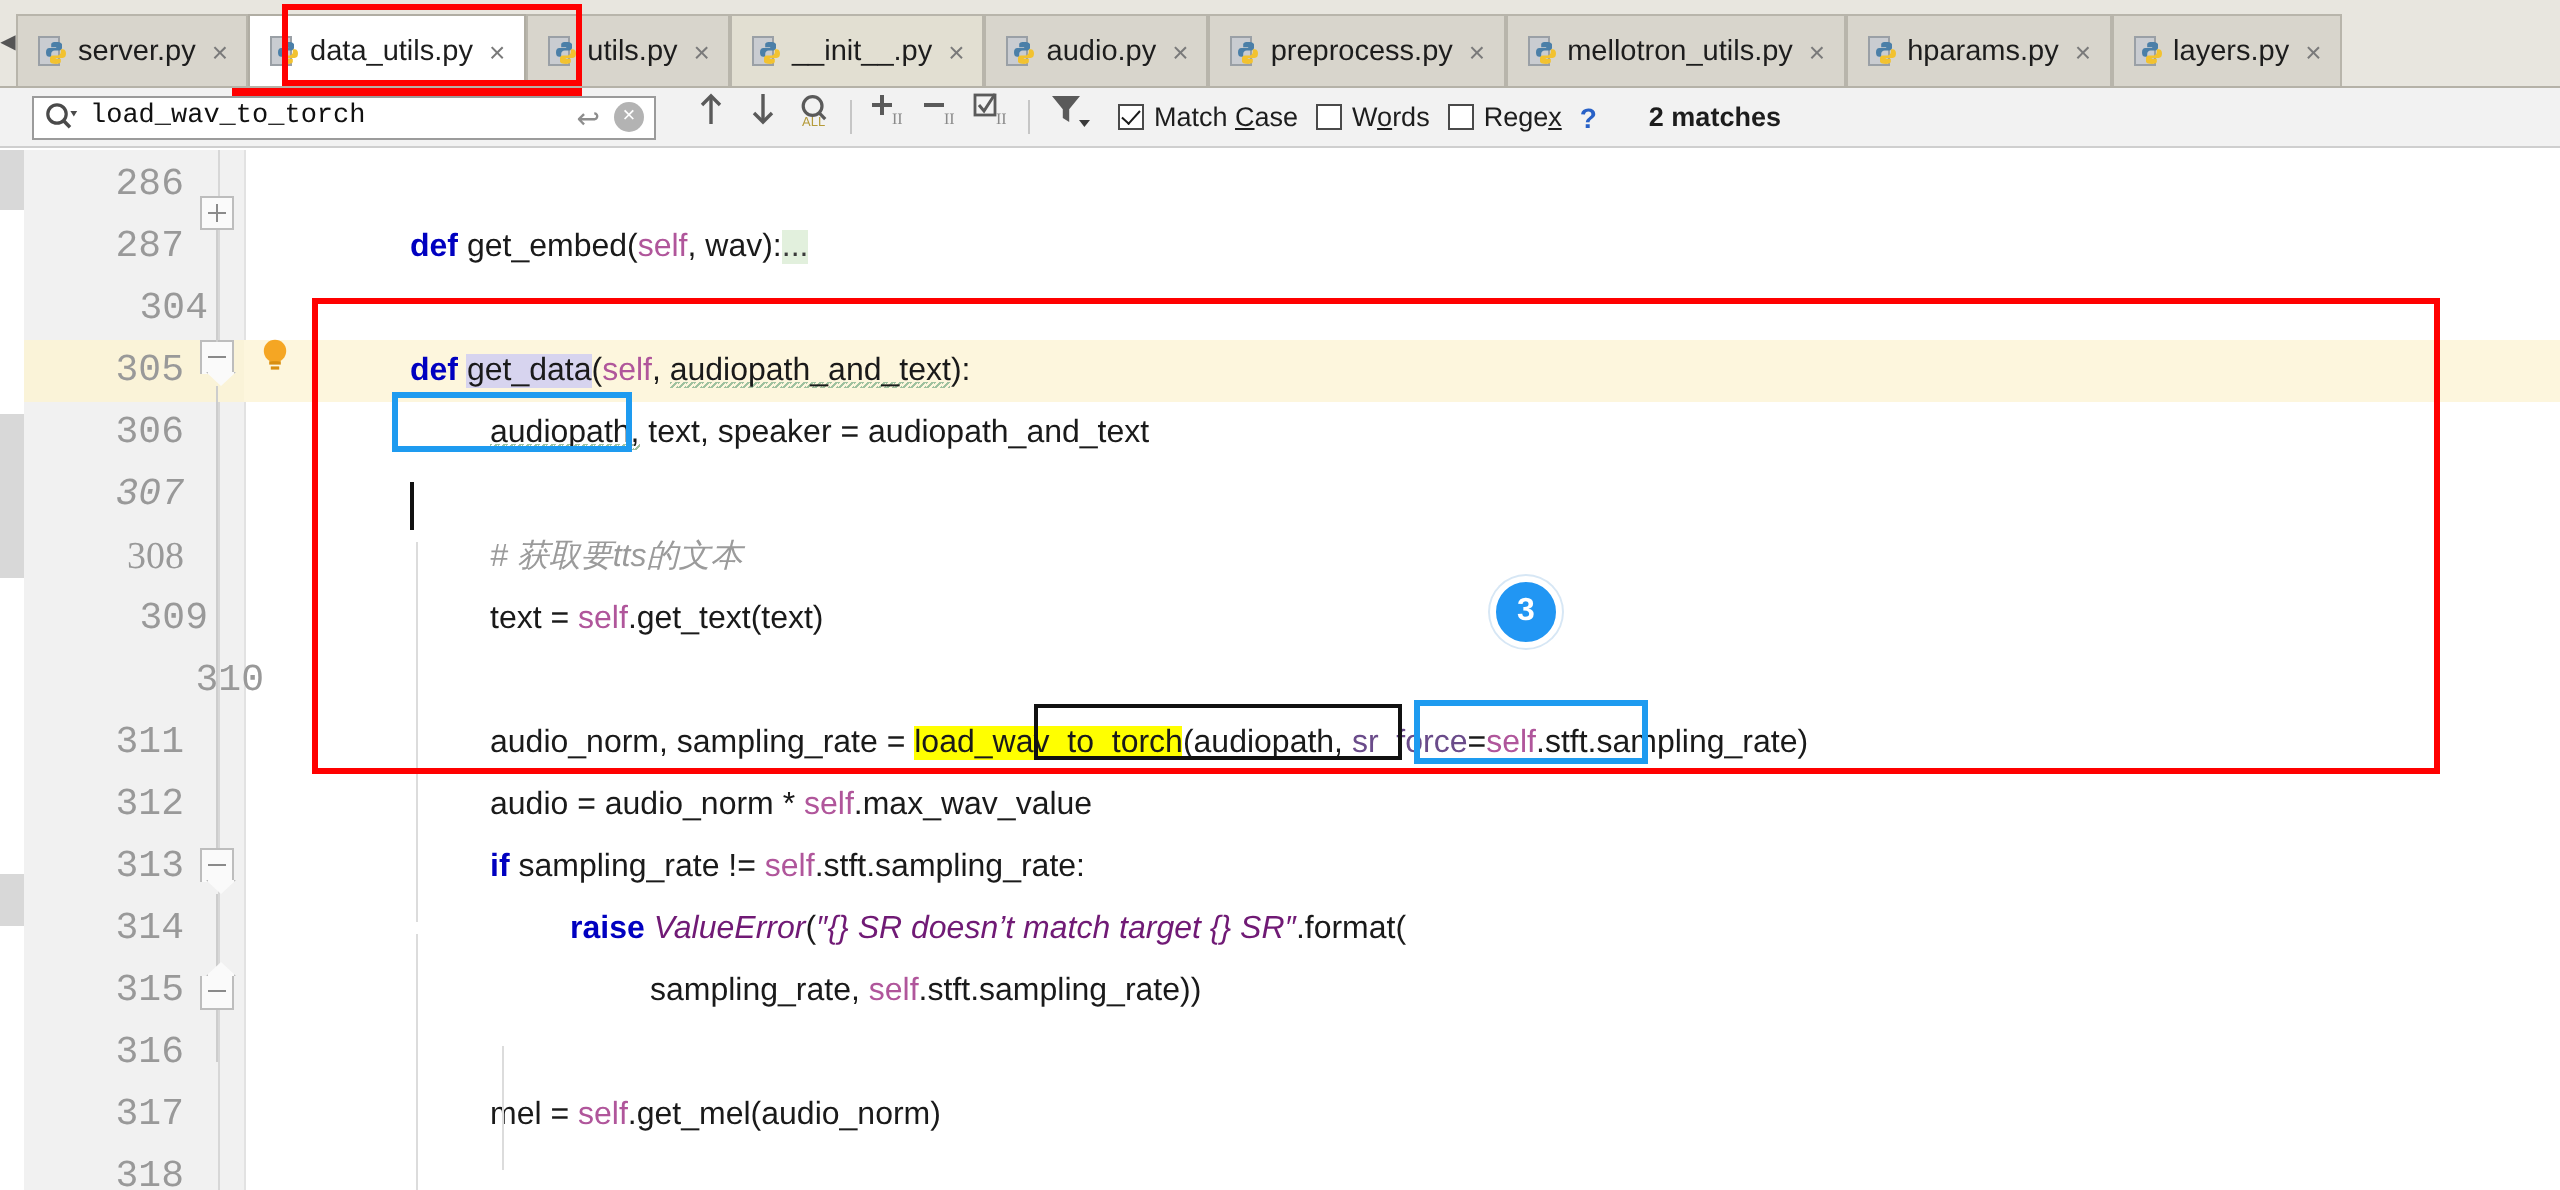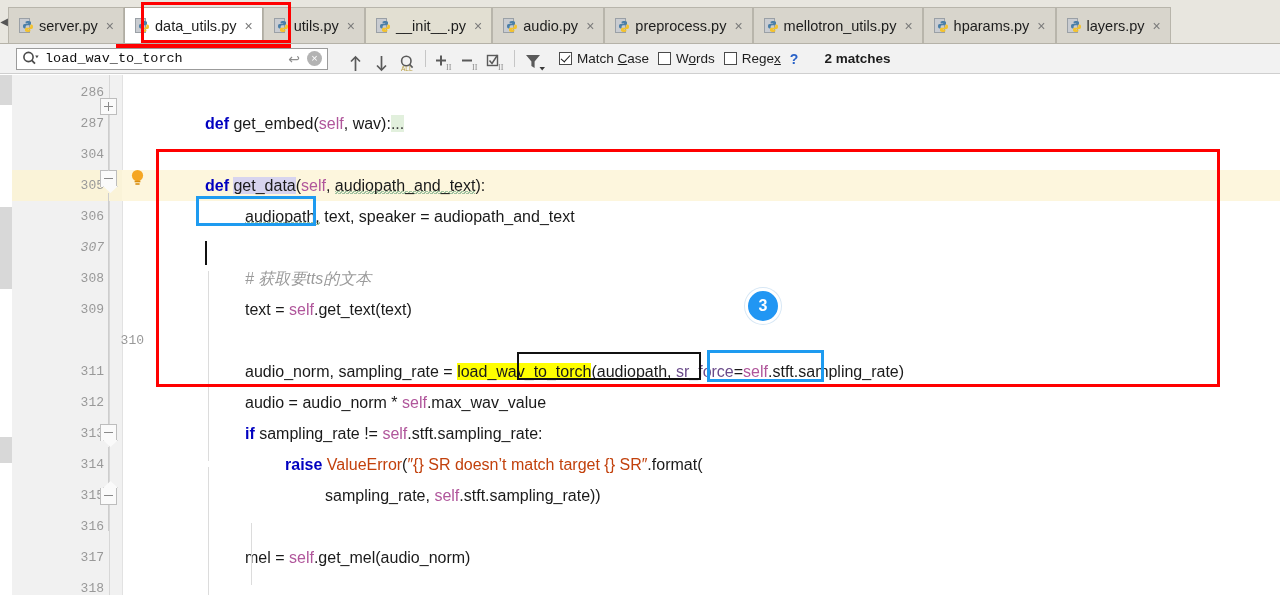--- a/index.html
+++ b/index.html
@@ -79,21 +79,21 @@
     font-family:"Liberation Mono","DejaVu Sans Mono",monospace;
     font-size:13.5px;color:#111;margin-left:6px;padding:0;height:20px;
   }
   .enter-ico{color:#8d8d8d;font-size:14px;margin:0 7px 0 2px;flex:0 0 auto;}
   .clear-ico{
     flex:0 0 auto;width:15px;height:15px;border-radius:50%;
     background:#b3b3b3;color:#ffffff;font-size:11px;line-height:15px;
     text-align:center;margin-right:5px;font-family:"Liberation Sans",sans-serif;
   }
   .tb-btn{
-    width:26px;height:26px;display:flex;align-items:flex-end;justify-content:center;
+    width:26px;height:26px;display:flex;align-items:flex-start;justify-content:center;
     flex:0 0 auto;color:#5a5a5a;
   }
   .tb-sep{width:1px;height:17px;background:#c6c6c6;margin:0 5px;flex:0 0 auto;}
   .chk-wrap{
     display:flex;align-items:center;gap:5px;margin-left:9px;flex:0 0 auto;
     font-size:13.5px;color:#1d1d1d;
   }
   .chk{
     width:13px;height:13px;border:1px solid #4a4a4a;background:#fff;
     box-sizing:border-box;position:relative;flex:0 0 auto;
@@ -119,36 +119,36 @@
   .left-scroll{
     position:absolute;left:0;top:0;width:12px;height:520px;background:#ffffff;
   }
   .left-scroll .thumb{position:absolute;left:0;width:12px;background:#d8d8d8;}
   .gutter{
     position:absolute;left:12px;top:0;width:110px;height:520px;
     background:#f1f1f1;border-right:1px solid #e2e2e2;
   }
   .fold-rail{position:absolute;left:109px;top:0;width:1px;height:520px;background:#d7d7d7;}
   .lineno{
-    position:absolute;left:12px;width:92px;height:31px;line-height:31px;
+    position:absolute;left:0;width:92px;height:31px;line-height:31px;
     text-align:right;color:#999999;
-    font-family:"Liberation Mono","DejaVu Sans Mono",monospace;font-size:13px;
+    font-family:"Liberation Mono","DejaVu Sans Mono",monospace;font-size:19px;
   }
   .hl-line{
     position:absolute;left:12px;right:0;height:31px;background:#fdf6dd;
   }
   .hl-line-gutter{position:absolute;left:12px;width:110px;height:31px;background:#faf3d8;}
   .codetext{
     position:absolute;left:165px;height:31px;line-height:31px;white-space:pre;
     color:#1a1a1a;
   }
   .kw{color:#0000c0;font-weight:bold;}
   .self{color:#b0569b;}
   .param{color:#6a4b8a;}
-  .str{color:#c2410c;}
+  .str{color:#701a75;font-style:italic;}
   .cmt{color:#9b9b9b;font-style:italic;margin-top:22px;}
   .fold-dots{background:#e2f0dd;color:#3a3a3a;}
   .sel{background:#d7d4ef;}
   .yellowhl{background:#ffff00;}
   .sqg{
     border-bottom:2px dotted transparent;
     background-image:repeating-linear-gradient(135deg,#9fc19f 0 1px,transparent 1px 2px);
     background-repeat:repeat-x;background-position:0 100%;background-size:4px 3px;
   }
 
@@ -394,31 +394,31 @@
       <div class="thumb" style="top:362px;height:26px;"></div>
     </div>
 
     <div class="gutter"></div>
     <div class="fold-rail"></div>
 
     <div id="rows-host">
         <div class="lineno" style="top: 2px;">286</div>
         <div class="lineno" style="top: 33px;">287</div>
         <div class="codetext" style="top: 33px; left: 205px;"><span class="kw">def </span><span>get_embed</span><span>(</span><span class="self">self</span><span>, wav)</span><span>:</span><span class="fold-dots">...</span></div>
-        <div class="lineno" style="top: 64px;">304</div>
+        <div class="lineno" style="top: 64px; padding-left: 12px;">304</div>
         <div class="hl-line-gutter" style="top: 95px;"></div>
         <div class="hl-line" style="top: 95px; left: 122px; width: 1158px;"></div>
         <div class="lineno" style="top: 95px;">305</div>
         <div class="codetext" style="top: 95px; left: 205px;"><span class="kw">def </span><span class="sel">get_data</span><span>(</span><span class="self">self</span><span>, </span><span class="sqg">audiopath_and_text</span><span>):</span></div>
         <div class="lineno" style="top: 126px;">306</div>
         <div class="codetext" style="top: 126px; left: 245px;"><span class="sqg">audiopath,</span><span> text, speaker = audiopath_and_text</span></div>
         <div class="lineno" style="top: 157px; font-style: italic;">307</div>
-        <div class="lineno" style="top: 188px;">308</div>
+        <div class="lineno" style="top: 188px; font-family: Liberation Serif, serif;">308</div>
         <div class="codetext" style="top: 188px; left: 245px;"><span class="cmt"># 获取要tts的文本</span></div>
-        <div class="lineno" style="top: 219px;">309</div>
+        <div class="lineno" style="top: 219px; padding-left: 12px;">309</div>
         <div class="codetext" style="top: 219px; left: 245px;"><span>text = </span><span class="self">self</span><span>.get_text(text)</span></div>
         <div class="lineno" style="top: 250px; margin-left: 40px;">310</div>
         <div class="lineno" style="top: 281px;">311</div>
         <div class="codetext" style="top: 281px; left: 245px;"><span>audio_norm, sampling_rate = </span><span class="yellowhl">load_wav_to_torch</span><span>(audiopath, </span><span class="param">sr_force</span><span>=</span><span class="self">self</span><span>.stft.sampling_rate)</span></div>
         <div class="lineno" style="top: 312px;">312</div>
         <div class="codetext" style="top: 312px; left: 245px;"><span>audio = audio_norm * </span><span class="self">self</span><span>.max_wav_value</span></div>
         <div class="lineno" style="top: 343px;">313</div>
         <div class="codetext" style="top: 343px; left: 245px;"><span class="kw">if </span><span>sampling_rate != </span><span class="self">self</span><span>.stft.sampling_rate:</span></div>
         <div class="lineno" style="top: 374px;">314</div>
         <div class="codetext" style="top: 374px; left: 285px;"><span class="kw">raise </span><span class="str">ValueError</span><span>(</span><span class="str">″{} SR doesn’t match target {} SR″</span><span>.format(</span></div>

